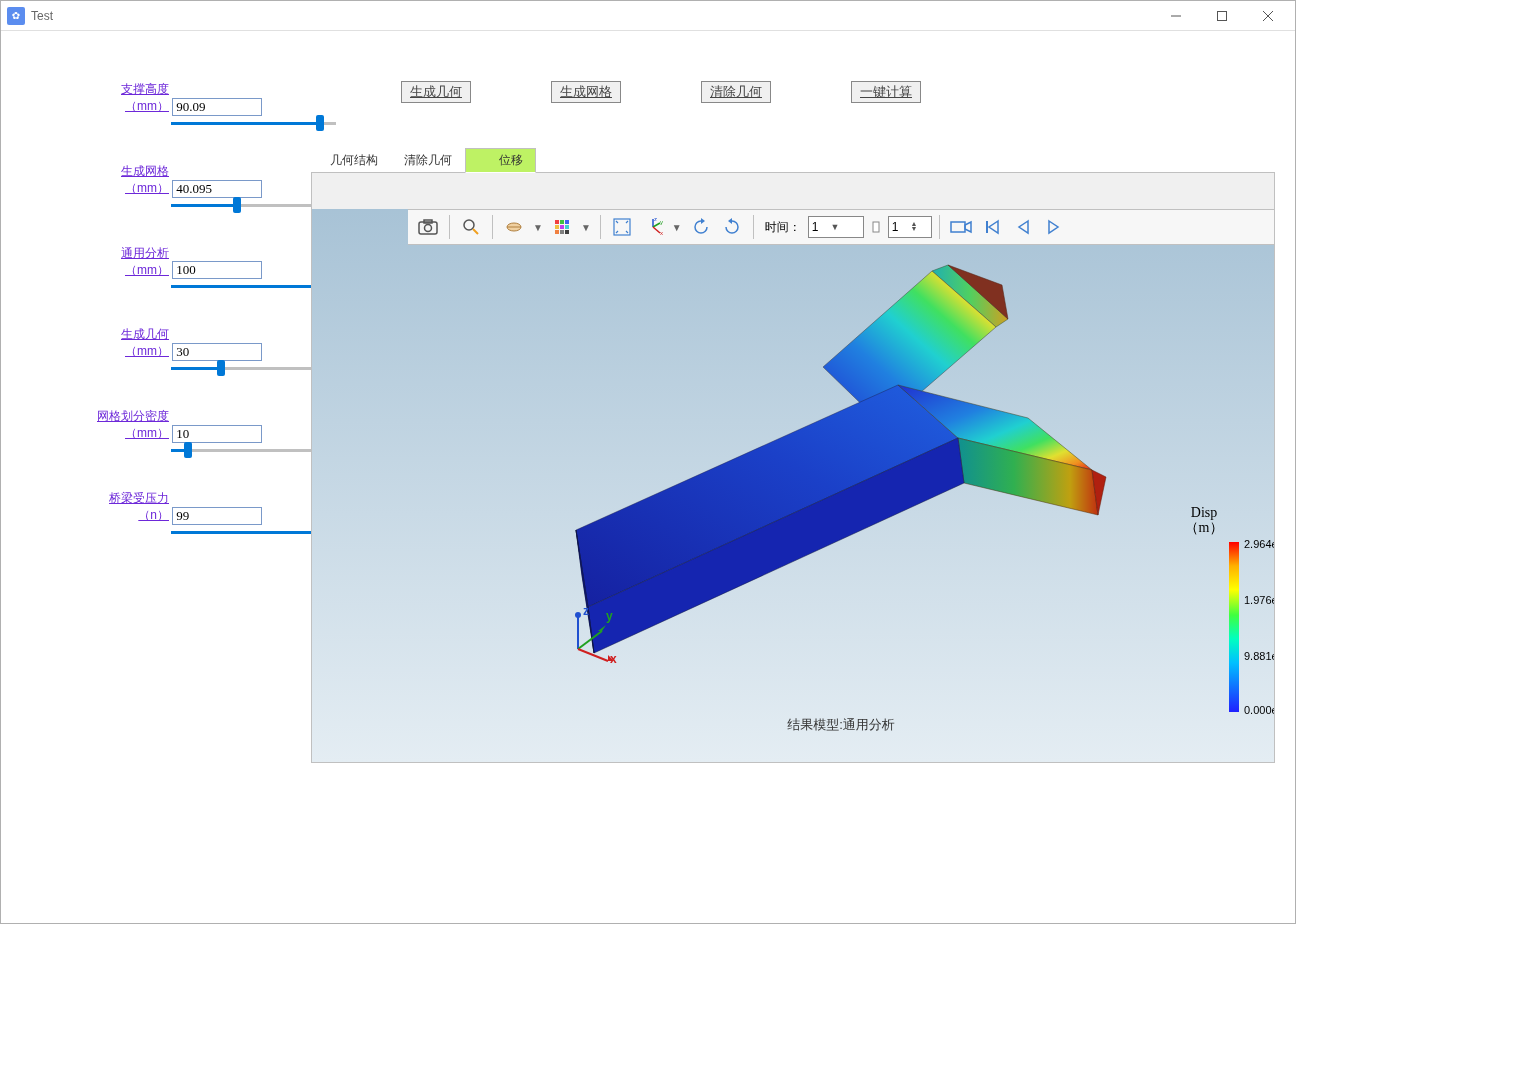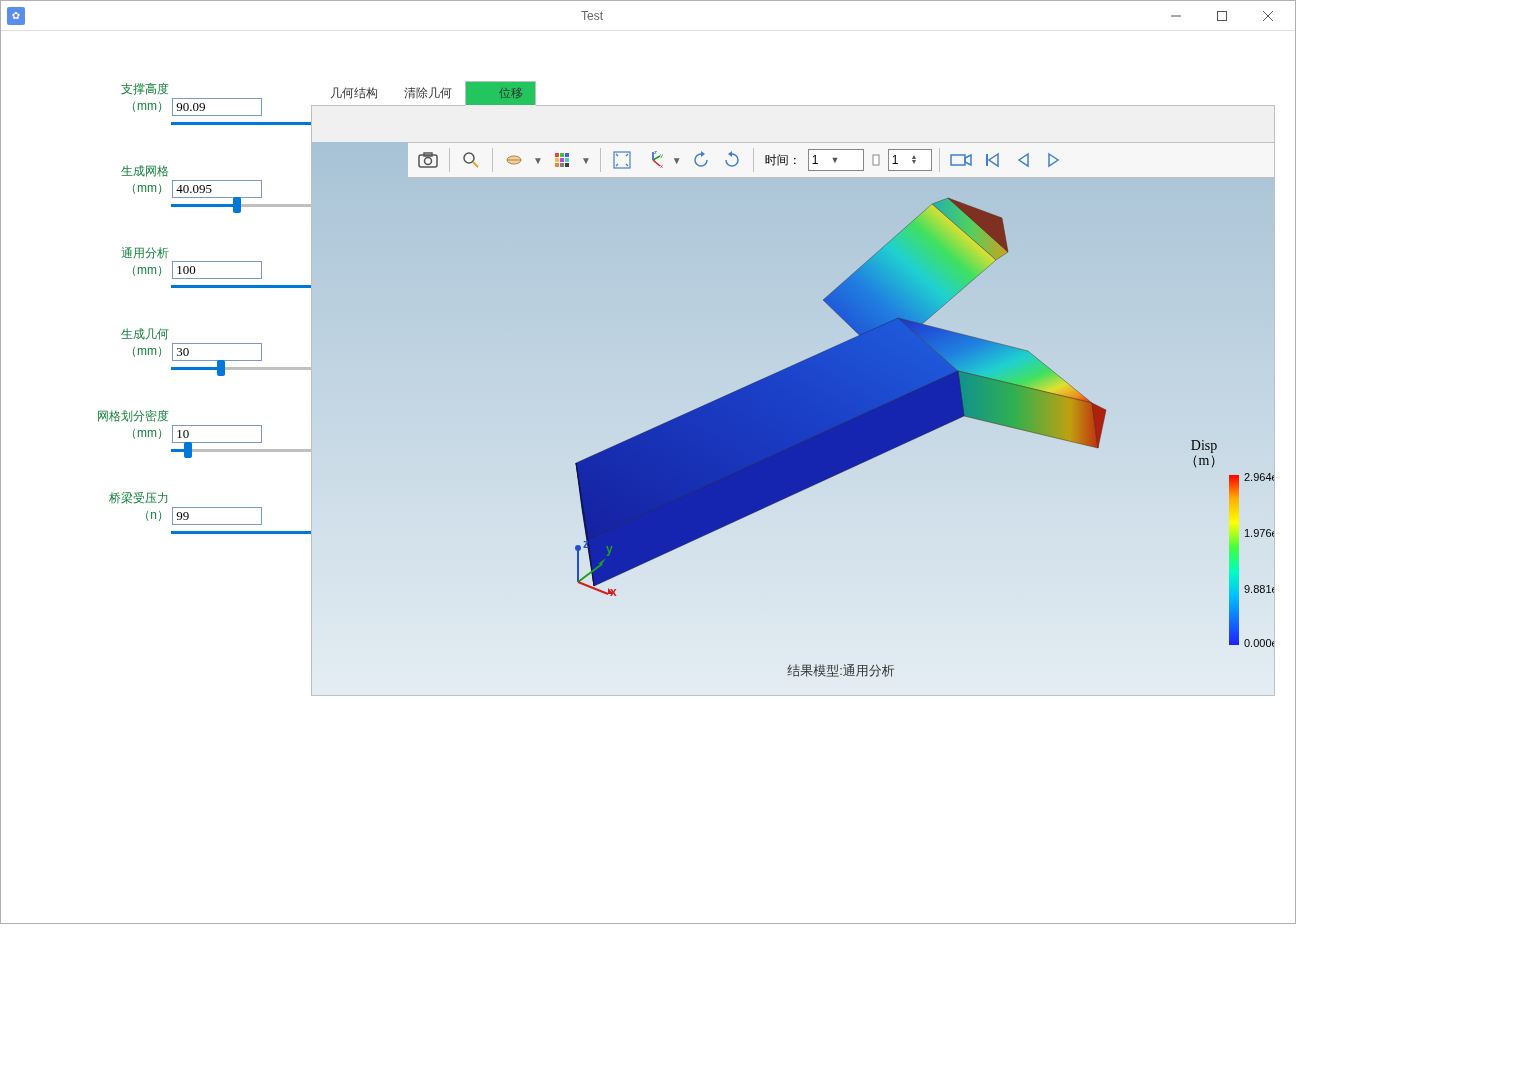--- a/index.html
+++ b/index.html
@@ -21,28 +21,28 @@
   border-bottom: 1px solid #e0e0e0;
   display: flex;
   align-items: center;
   padding: 0 4px;
 }
 .titlebar-icon {
   width: 18px; height: 18px; margin: 0 6px 0 2px;
   display: inline-flex; align-items: center; justify-content: center;
   background: #5b8def; color: #fff; font-size: 10px; border-radius: 2px;
 }
-.titlebar-title { color: #666; flex: 1; text-align: center; }
+.titlebar-title { color: #666; flex: 1; }
 .win-btn { width: 46px; height: 28px; display: flex; align-items: center; justify-content: center; color: #555; cursor: pointer; }
 
 .content { display: flex; flex: 1; padding: 50px 10px 10px 10px; }
 
 .sidebar { width: 270px; padding: 0 5px 0 70px; }
 .param-row { margin-bottom: 37px; }
-.param-label { display: inline-block; font-size: 12px; color: #15803d; width: 88px; text-align: right; }
+.param-label { display: inline-block; font-size: 12px; color: #6d28d9; width: 88px; text-align: right; text-decoration: underline; }
 .param-input {
   width: 90px; height: 18px; border: 1px solid #7a99c9; font-family: Liberation Serif, serif;
   font-size: 13px; padding: 0 3px; vertical-align: middle;
 }
 .param-slider {
   margin-top: 4px; height: 6px; position: relative; width: 165px; margin-left: 90px;
 }
 .slider-track { position: absolute; height: 3px; background: #0078d7; top: 2px; left: 0; }
 .slider-track-rest { position: absolute; height: 3px; background: #c0c0c0; top: 2px; right: 0; }
 .slider-thumb { position: absolute; width: 8px; height: 16px; background: #0078d7; top: -5px; border-radius: 2px; }
@@ -50,21 +50,21 @@
 .main { flex: 1; padding: 0 10px 0 30px; }
 .action-btns { display: flex; gap: 80px; margin-bottom: 45px; padding-left: 90px; }
 .action-btn {
   border: 1px solid #888; background: #f0f0f0; padding: 1px 8px;
   font-family: 'SimSun', serif; font-size: 13px; color: #444; cursor: pointer;
   text-decoration: underline;
 }
 
 .tabs { display: flex; border-bottom: 1px solid #c0c0c0; padding-left: 6px; }
 .tab { padding: 3px 12px; font-size: 12px; color: #333; border: 1px solid transparent; margin-bottom: -1px; cursor: pointer; }
-.tab.active { background: #22c55e; border: 1px solid #c0c0c0; border-bottom: 1px solid #fff; padding-left: 33px; }
+.tab.active { background: #bef264; border: 1px solid #c0c0c0; border-bottom: 1px solid #fff; padding-left: 33px; }
 
 .viewport {
   border: 1px solid #c0c0c0; border-top: none;
   height: 590px; position: relative; overflow: hidden;
   background: linear-gradient(to bottom, #a4c0d4, #e4edf3);
 }
 .top-gray { height: 36px; background: #f0f0f0; }
 
 .view-toolbar {
   position: absolute; top: 36px; left: 96px; right: 0;
@@ -93,21 +93,21 @@
 
 .legend-area { position: absolute; right: 20px; top: 260px; width: 100px; text-align: center; font-family: 'Times New Roman', serif; }
 .legend-title { font-size: 14px; line-height: 1.1; }
 .legend-bar {
   width: 10px; height: 170px; margin: 6px 15px 0 auto;
   background: linear-gradient(to bottom, #ff0000, #ffb000 14%, #ffff00 28%, #40ff40 43%, #00ffc0 57%, #00c0ff 71%, #2020ff);
   position: relative;
 }
 .legend-tick { position: absolute; left: 15px; font-size: 11px; font-family: Arial; white-space: nowrap; }
 
-.bottom-label { position: absolute; bottom: 15px; left: 50%; transform: translateX(-50%); font-size: 13px; color: #333; }
+.bottom-label { position: absolute; bottom: 28px; left: 50%; transform: translateX(-50%); font-size: 13px; color: #333; }
 
 </style>
 </head>
 <body>
 
 <div class="window">
   <div class="titlebar">
     <div class="titlebar-icon">✿</div>
     <div class="titlebar-title">Test</div>
     <div class="win-btn">
@@ -158,20 +158,26 @@
             </div></div>
           <div class="param-row"><span class="param-label">桥梁受压力（n）</span> <input class="param-input" value="99" style=""><div class="param-slider">
               <div class="slider-track" style="width:99%"></div>
               <div class="slider-track-rest" style="width:1%"></div>
               <div class="slider-thumb" style="left:calc(99% - 4px)"></div>
             </div></div>
         </div>
     </div>
 
     <div class="main">
+      <div class="action-btns">
+        <button class="action-btn">生成几何</button>
+        <button class="action-btn">生成网格</button>
+        <button class="action-btn">清除几何</button>
+        <button class="action-btn">一键计算</button>
+      </div>
 
       <div class="tabs">
         <div class="tab">几何结构</div>
         <div class="tab">清除几何</div>
         <div class="tab active">位移</div>
       </div>
 
       <div class="viewport">
         <div class="top-gray"></div>
         <div class="view-toolbar">

